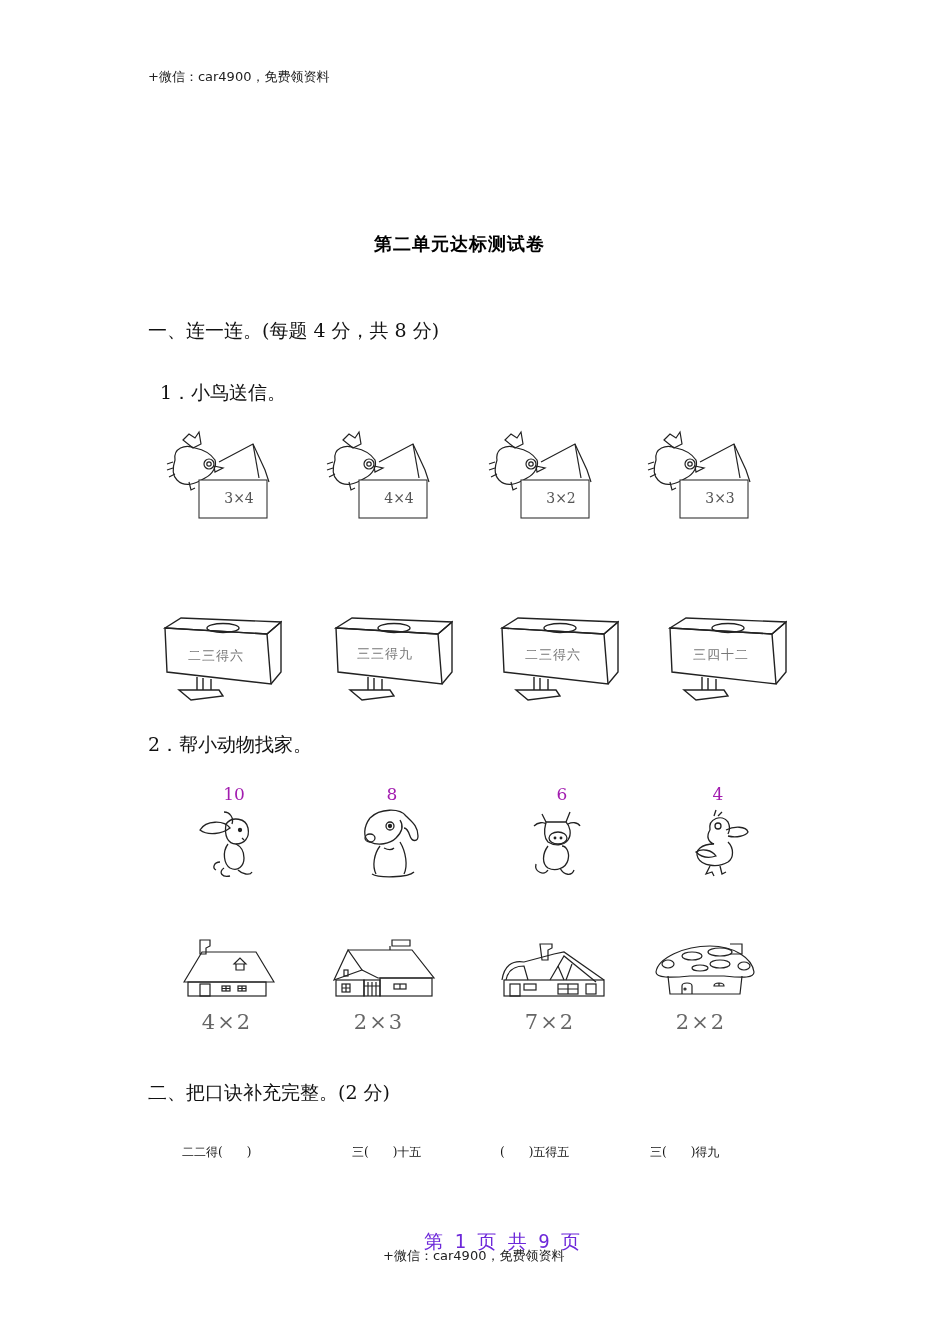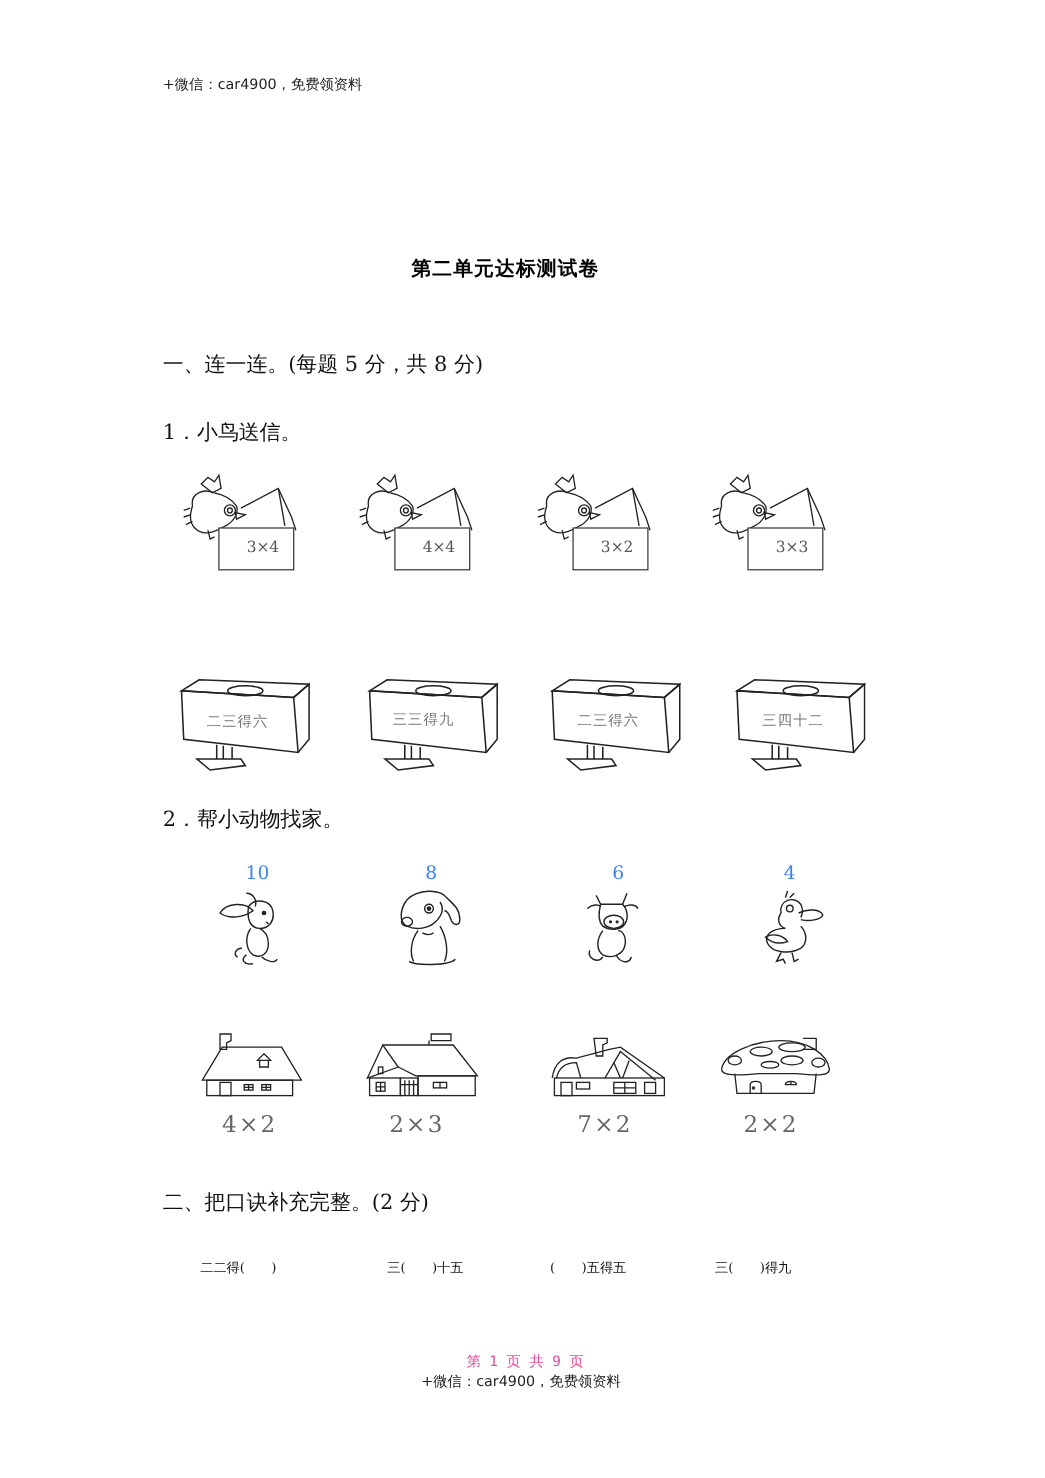--- a/index.html
+++ b/index.html
@@ -6,35 +6,35 @@
     body { width: 950px; height: 1344px; position: relative; overflow: hidden;
            font-family: "DejaVu Serif", "Liberation Serif", serif; color: #1a1a1a; }
     .abs { position: absolute; }
     .watermark { font-family: "DejaVu Sans", "Liberation Sans", sans-serif; font-size: 13px; color: #222; }
     .title { font-family: "DejaVu Sans", "Liberation Sans", sans-serif; font-weight: bold; font-size: 18px; letter-spacing: 1px; color: #000; }
     .heading { font-size: 19px; color: #111; }
     .pic { position: absolute; }
     .pic svg { display: block; }
     .bird-card-text { position: absolute; font-size: 14px; color: #555; text-align: center; width: 80px; }
     .mailbox-text { position: absolute; font-size: 13px; color: #777; text-align: center; width: 90px; letter-spacing: 1px; }
-    .animal-num { position: absolute; font-size: 17px; color: #3b82f6; text-align: center; width: 60px; }
+    .animal-num { position: absolute; font-size: 17px; color: #a21caf; text-align: center; width: 60px; }
     .house-expr { position: absolute; font-size: 21px; color: #666; text-align: center; width: 90px; letter-spacing: 2px; }
     .fill-row { position: absolute; font-size: 12px; color: #111; white-space: pre; }
-    .footer { font-family: "DejaVu Sans Mono", "Liberation Mono", monospace; font-size: 13px; color: #ec4899; white-space: pre; }
+    .footer { font-family: "DejaVu Sans Mono", "Liberation Mono", monospace; font-size: 19px; color: #6d28d9; white-space: pre; }
   </style>
 </head>
 <body>
 
 <div class="abs watermark" style="left:148px; top:68px;">+微信：car4900，免费领资料</div>
 
 <div class="abs title" style="left:374px; top:232px;">第二单元达标测试卷</div>
 
-<div class="abs heading" style="left:148px; top:318px;">一、连一连。(每题 5 分，共 8 分)</div>
-
-<div class="abs heading" style="left:148px; top:380px;">1．小鸟送信。</div>
+<div class="abs heading" style="left:148px; top:318px;">一、连一连。(每题 4 分，共 8 分)</div>
+
+<div class="abs heading" style="left:160px; top:380px;">1．小鸟送信。</div>
 
 <div>
 
   <div class="pic" style="left:165px; top:430px; width:110px; height:92px;">
     <svg width="110" height="92" viewBox="0 0 110 92">
       <g fill="none" stroke="#222" stroke-width="1.2">
         <path d="M18 10 L24 4 L30 8 L34 2 L36 14 L28 18 Z"></path>
         <path d="M10 30 C8 18 20 14 30 18 C40 20 46 24 50 30 C52 36 48 44 40 48 C30 54 20 58 12 50 C6 44 8 36 10 30 Z"></path>
         <path d="M8 32 L2 34 M8 38 L2 40 M10 44 L4 47"></path>
         <circle cx="44" cy="34" r="5"></circle>

